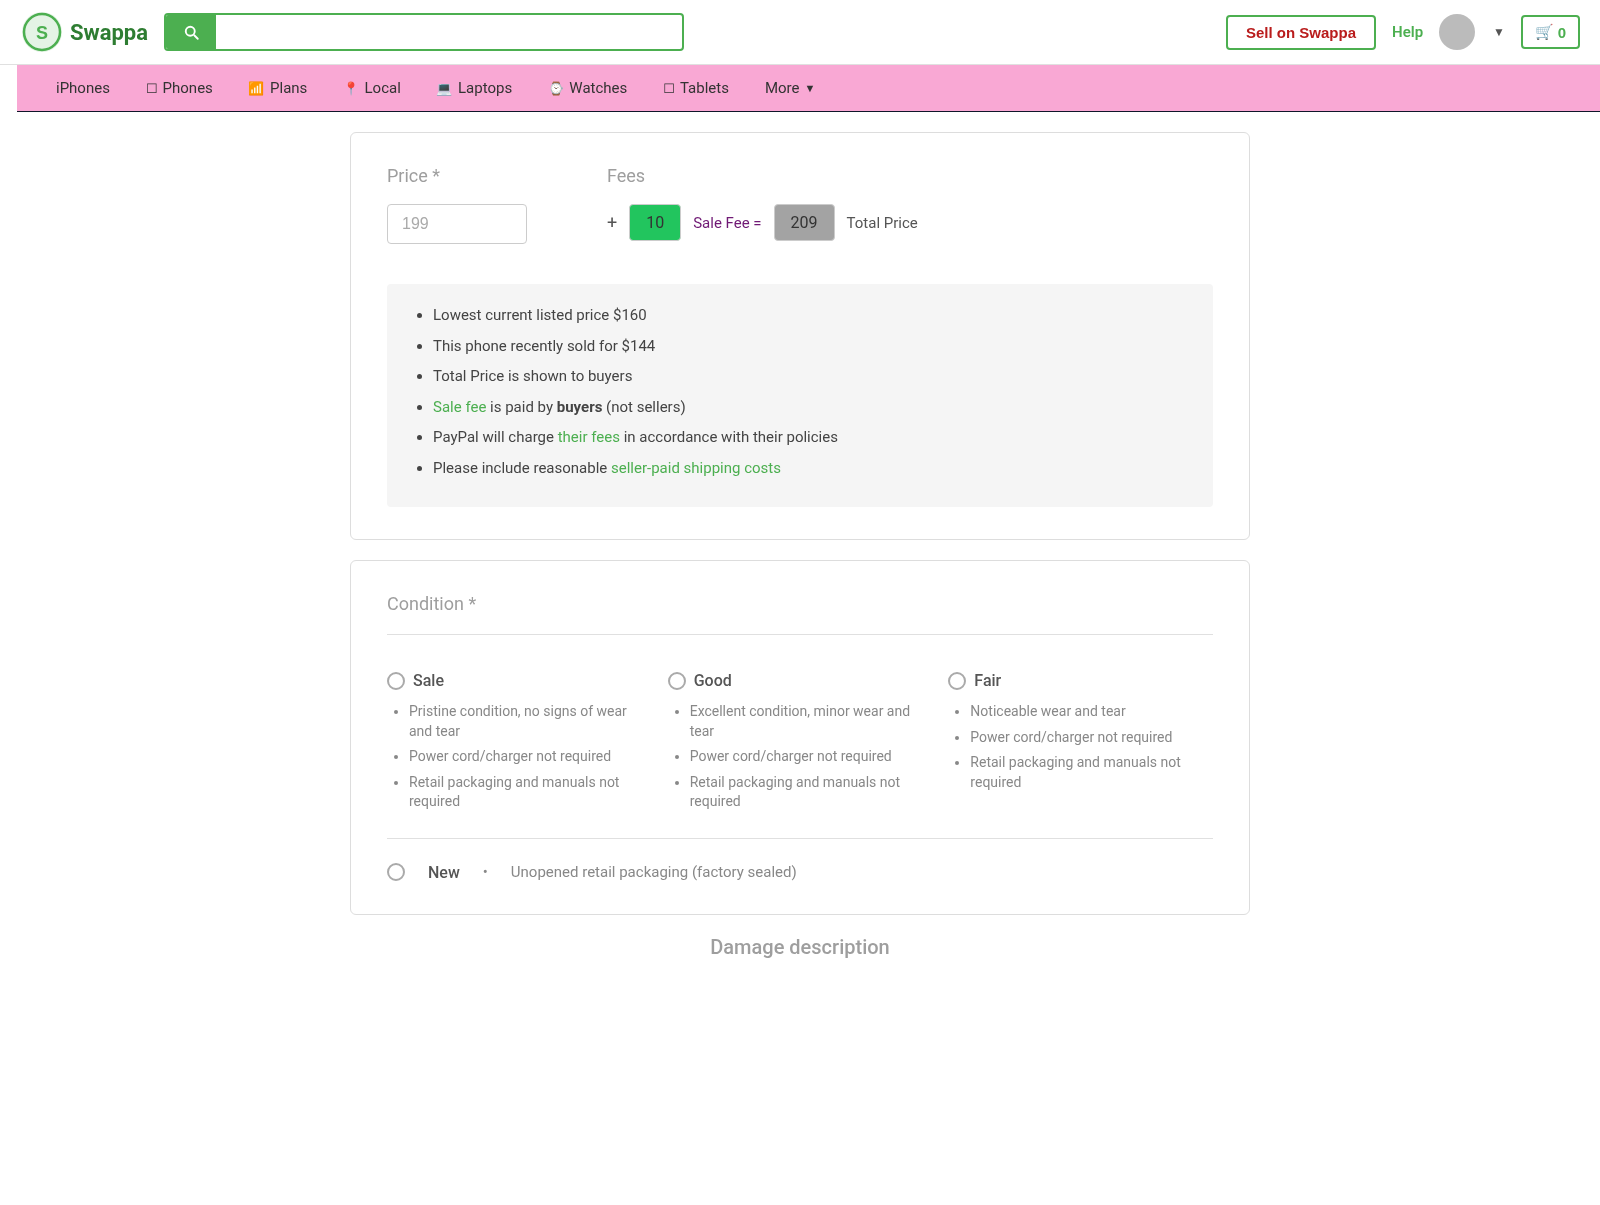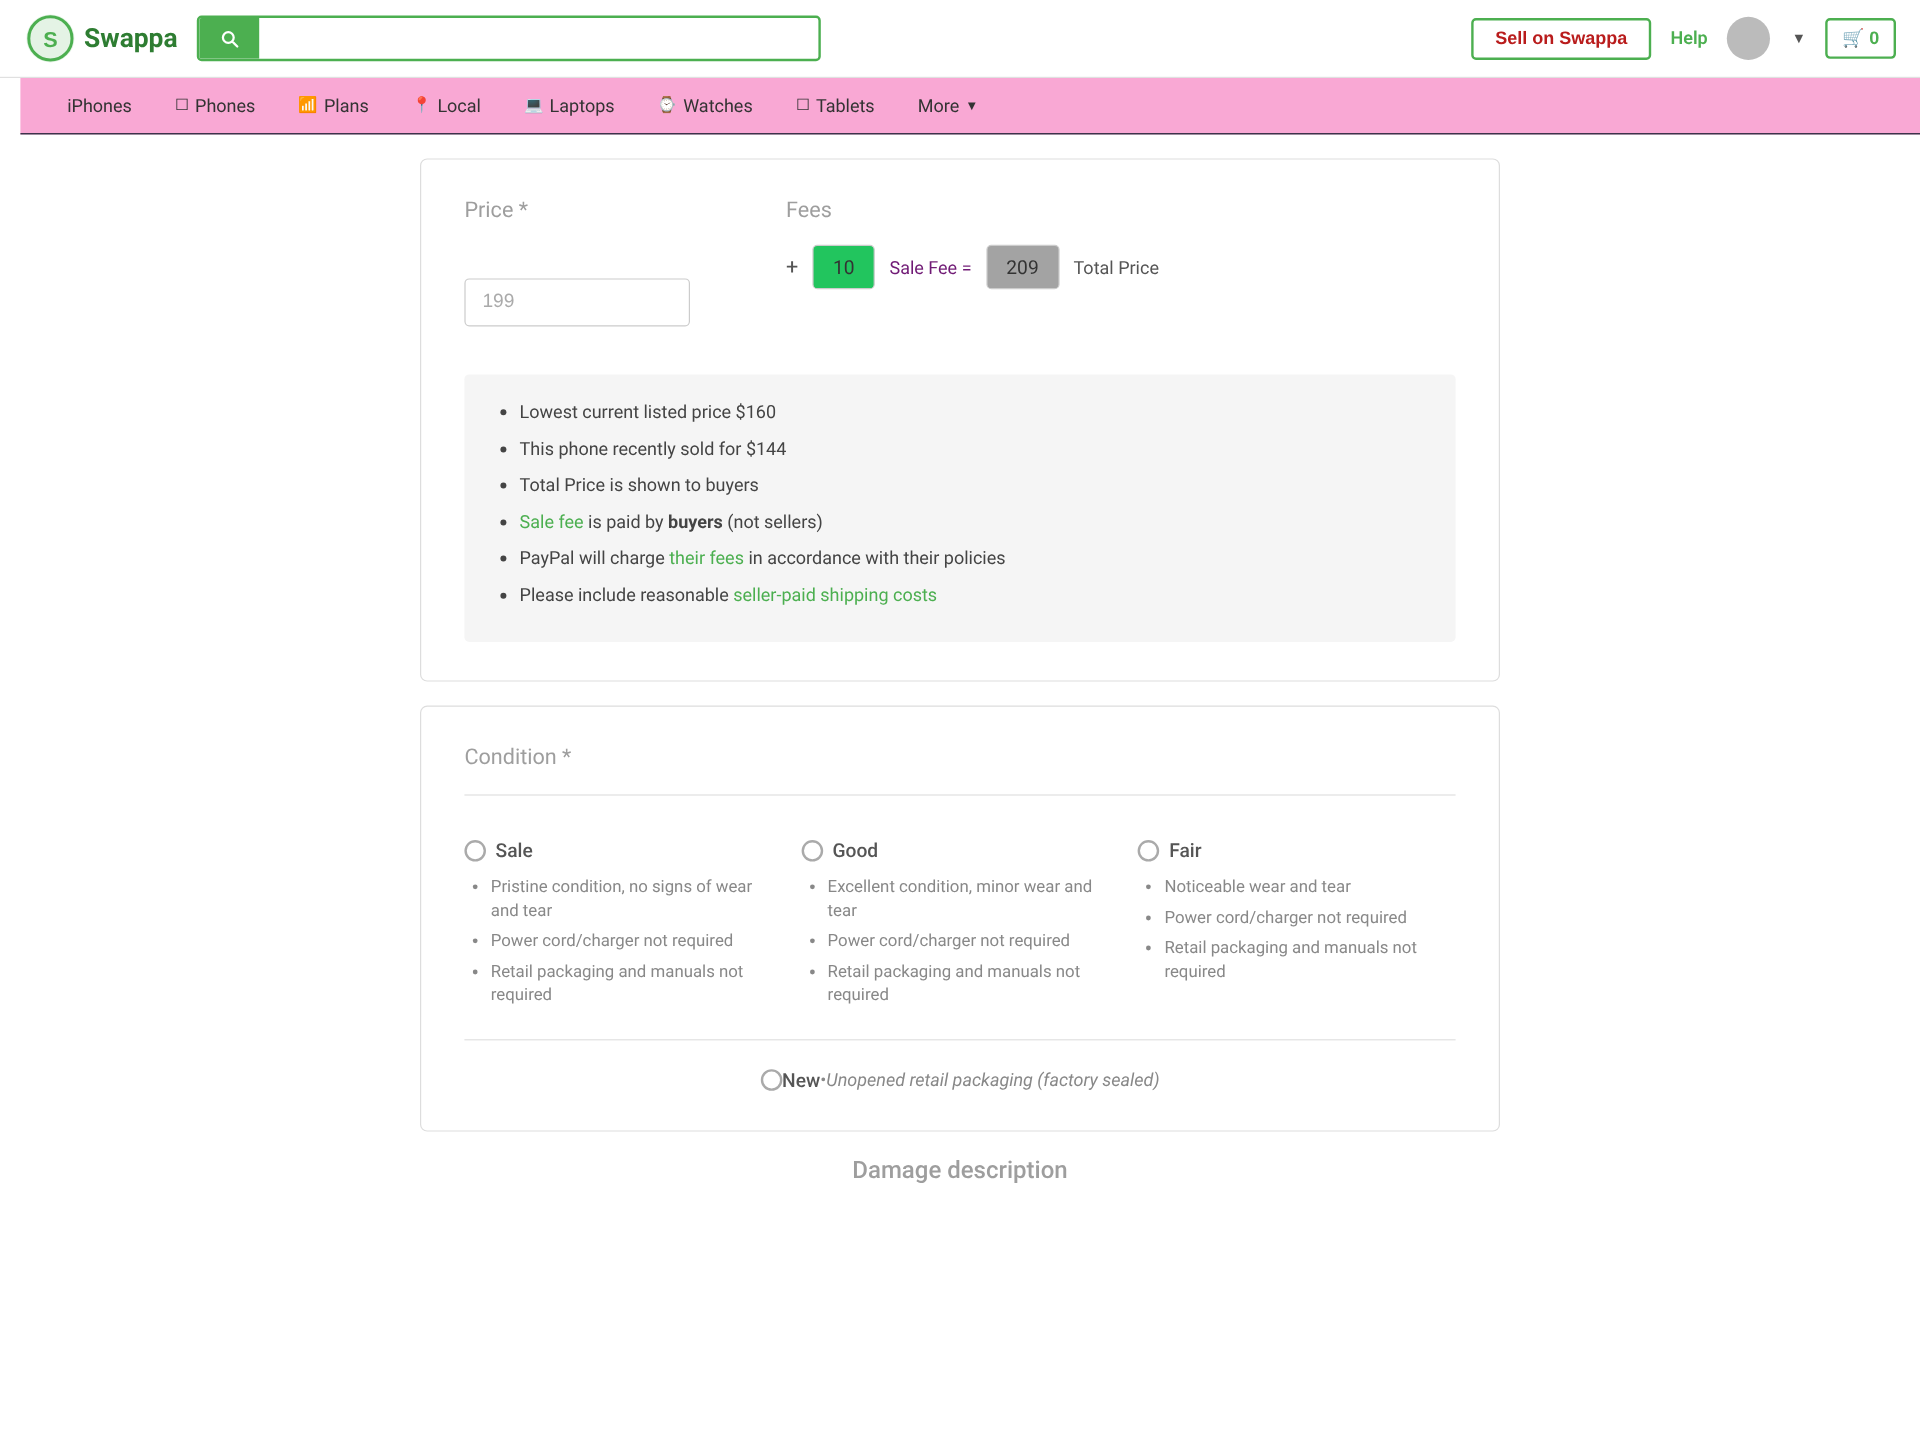--- a/index.html
+++ b/index.html
@@ -27,21 +27,21 @@
 
     
     .main { padding: 20px 0; max-width: 900px; margin: 0 auto; }
 
     
     .card { background: #fff; border: 1px solid #ddd; border-radius: 6px; padding: 32px 36px; margin-bottom: 20px; }
 
     
     .section-title { font-size: 18px; color: #9e9e9e; font-weight: 400; margin-bottom: 18px; }
     .price-row { display: flex; align-items: center; gap: 12px; margin-bottom: 22px; }
-    .price-input { border: 1px solid #ccc; border-radius: 4px; padding: 10px 14px; font-size: 16px; color: #aaa; width: 188px; outline: none; margin-top: 28px; }
+    .price-input { border: 1px solid #ccc; border-radius: 4px; padding: 10px 14px; font-size: 16px; color: #aaa; width: 140px; outline: none; }
     .plus-sign { font-size: 18px; color: #555; }
     .fee-box { border: 1px solid #ccc; border-radius: 4px; padding: 8px 16px; font-size: 16px; color: #333; background: #22c55e; min-width: 50px; text-align: center; }
     .equals-text { font-size: 15px; color: #701a75; }
     .total-box { border: 1px solid #ccc; border-radius: 4px; padding: 8px 16px; font-size: 16px; color: #333; background: #a3a3a3; min-width: 60px; text-align: center; }
     .total-label { font-size: 15px; color: #555; }
 
     
     .info-box { background: #f5f5f5; border-radius: 4px; padding: 20px 24px; }
     .info-box ul { list-style: disc; padding-left: 22px; }
     .info-box ul li { margin-bottom: 8px; color: #444; font-size: 15px; line-height: 1.5; }
@@ -52,23 +52,23 @@
     .condition-row { display: flex; gap: 0; padding-top: 16px; }
     .condition-col { flex: 1; padding: 0 16px; }
     .condition-col:first-child { padding-left: 0; }
     .condition-header { display: flex; align-items: center; gap: 8px; margin-bottom: 12px; }
     .radio-circle { width: 18px; height: 18px; border-radius: 50%; border: 2px solid #aaa; display: inline-block; flex-shrink: 0; }
     .condition-name { font-size: 16px; color: #555; font-weight: 500; }
     .condition-list { list-style: disc; padding-left: 22px; }
     .condition-list li { color: #888; font-size: 14px; margin-bottom: 6px; line-height: 1.4; }
     .divider { border: none; border-top: 1px solid #e0e0e0; margin: 20px 0; }
 
-    .new-row { display: flex; align-items: center; gap: 0; padding-top: 4px; justify-content: center; }
+    .new-row { display: flex; align-items: center; gap: 23px; padding-top: 4px; }
     .new-label { font-size: 16px; color: #555; font-weight: 500; }
-    .new-desc { font-size: 15px; color: #888; font-style: italic; }
+    .new-desc { font-size: 15px; color: #888; }
 
     
     .damage-title { font-size: 20px; color: #9e9e9e; font-weight: 500; text-align: center; margin-top: 10px; }
   </style>
 </head>
 <body>
 
 <header class="header">
   <a class="logo" href="#">
 

